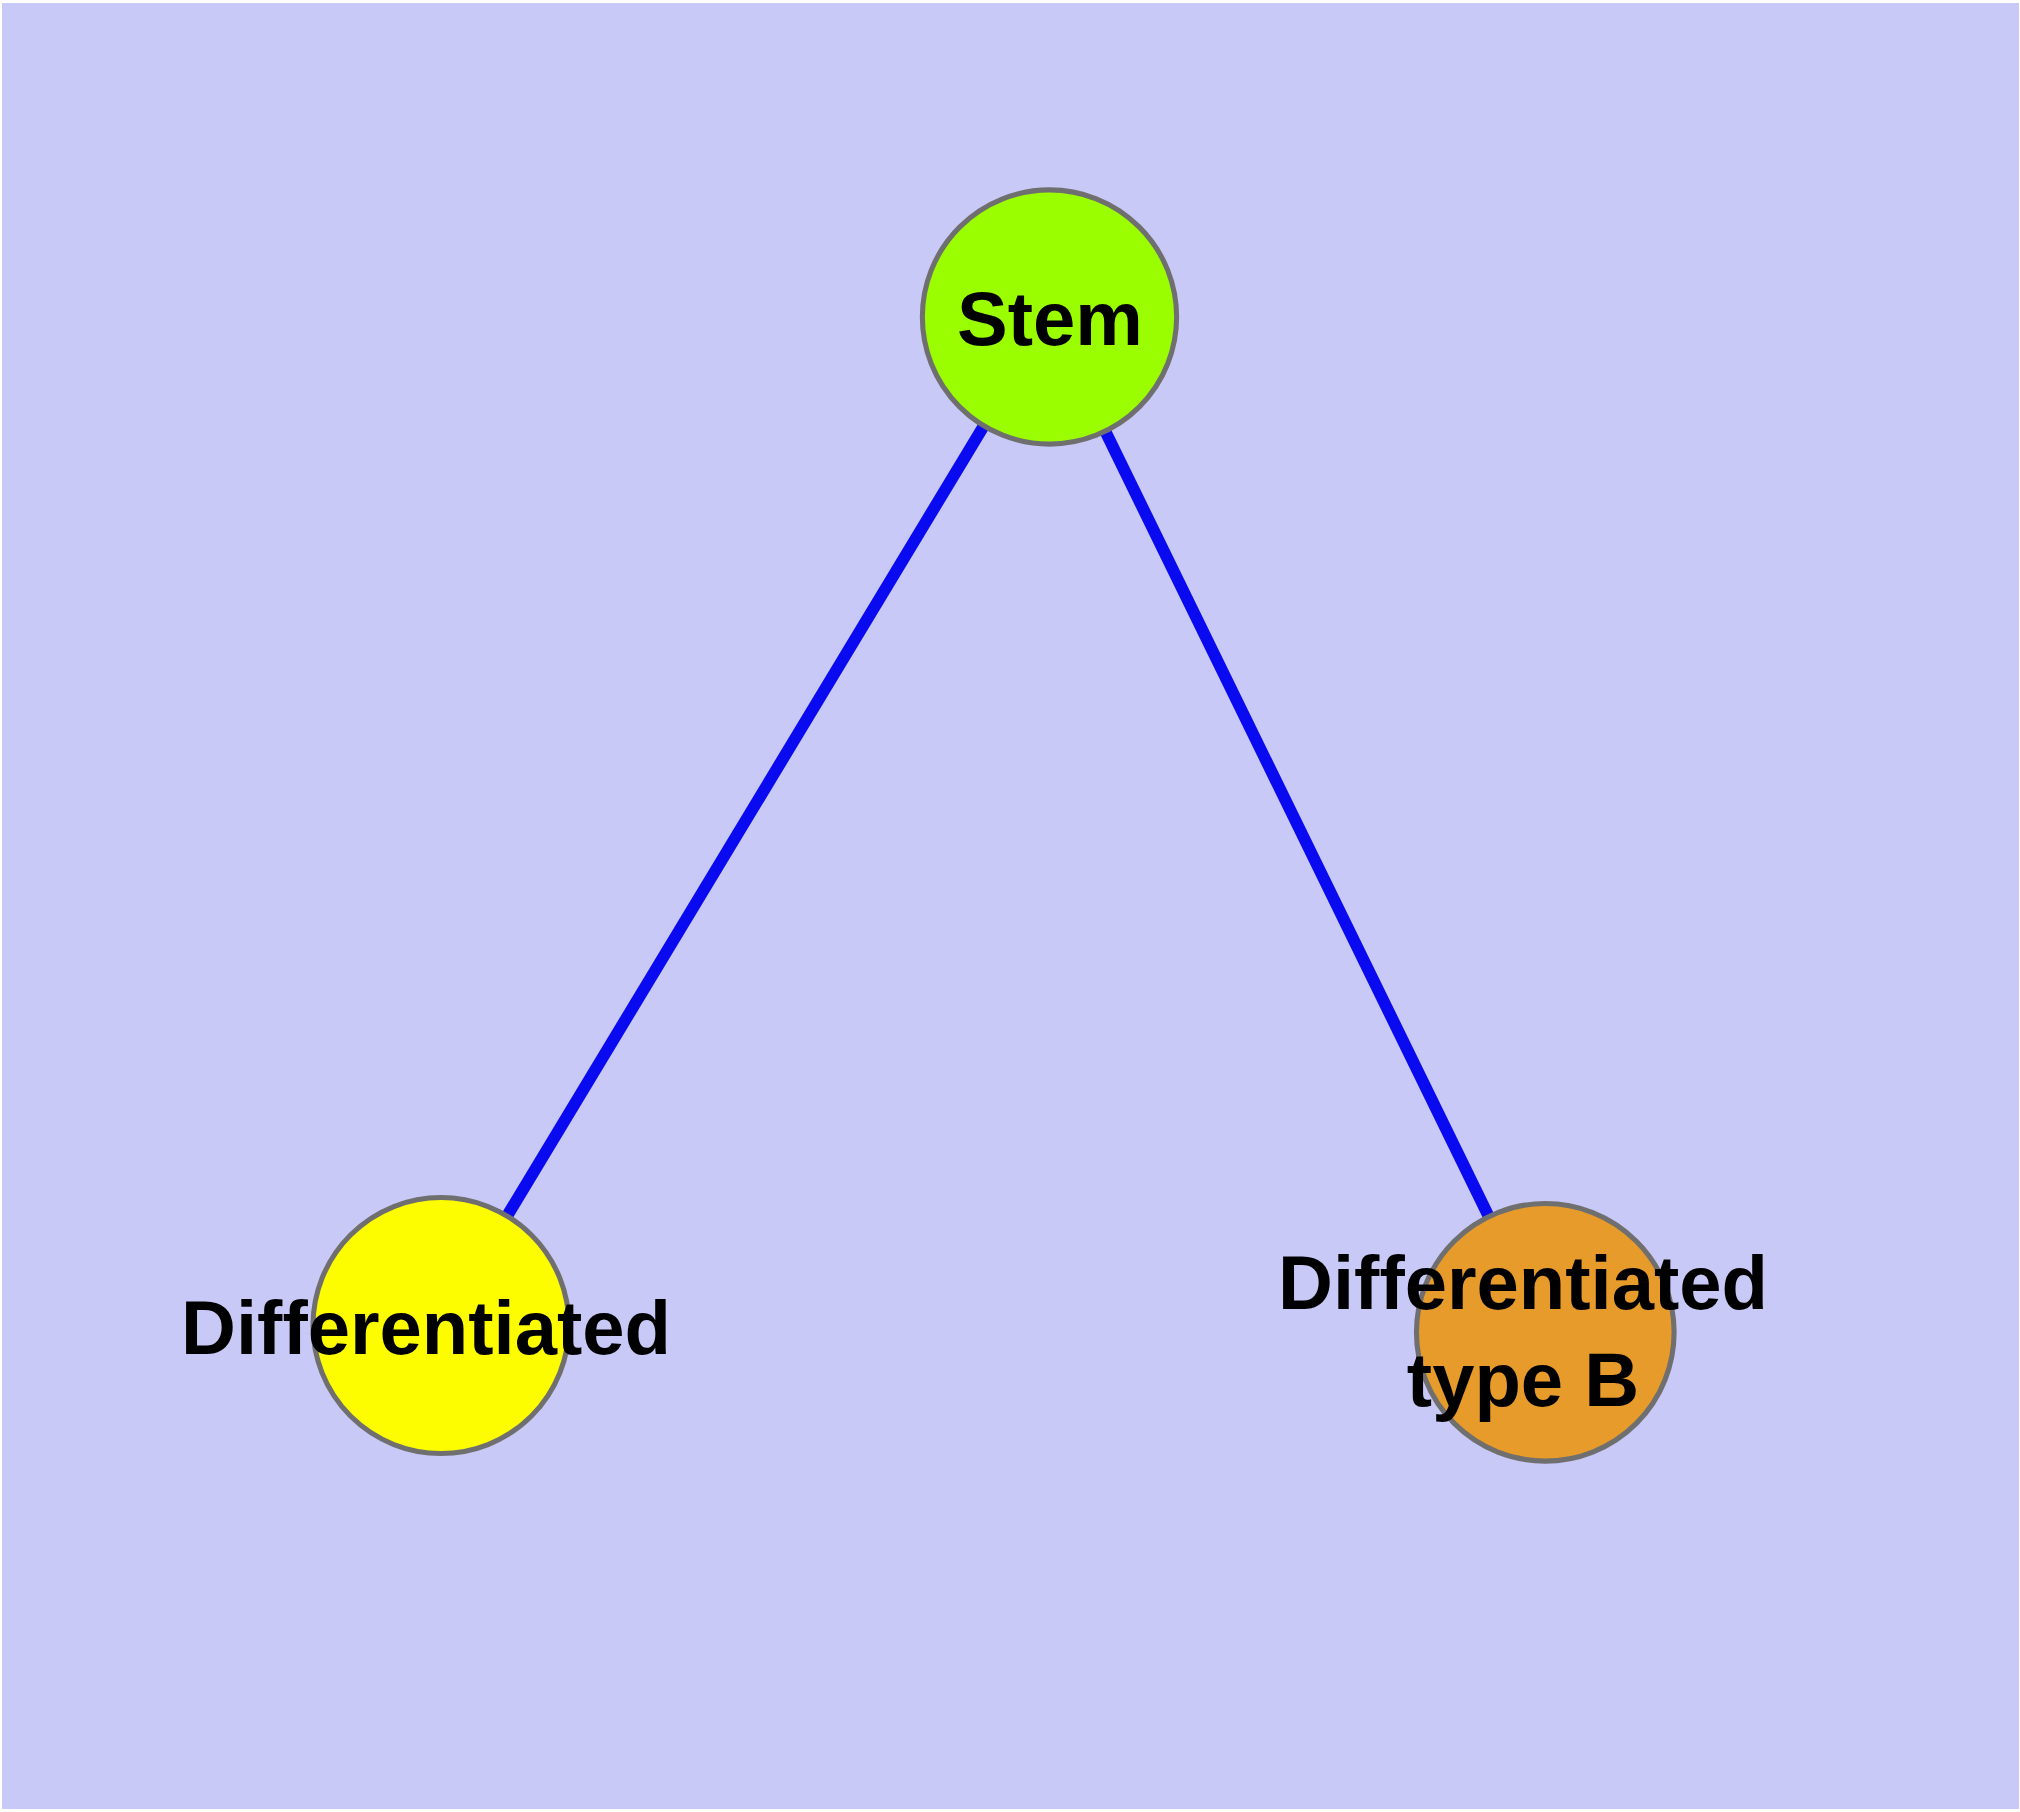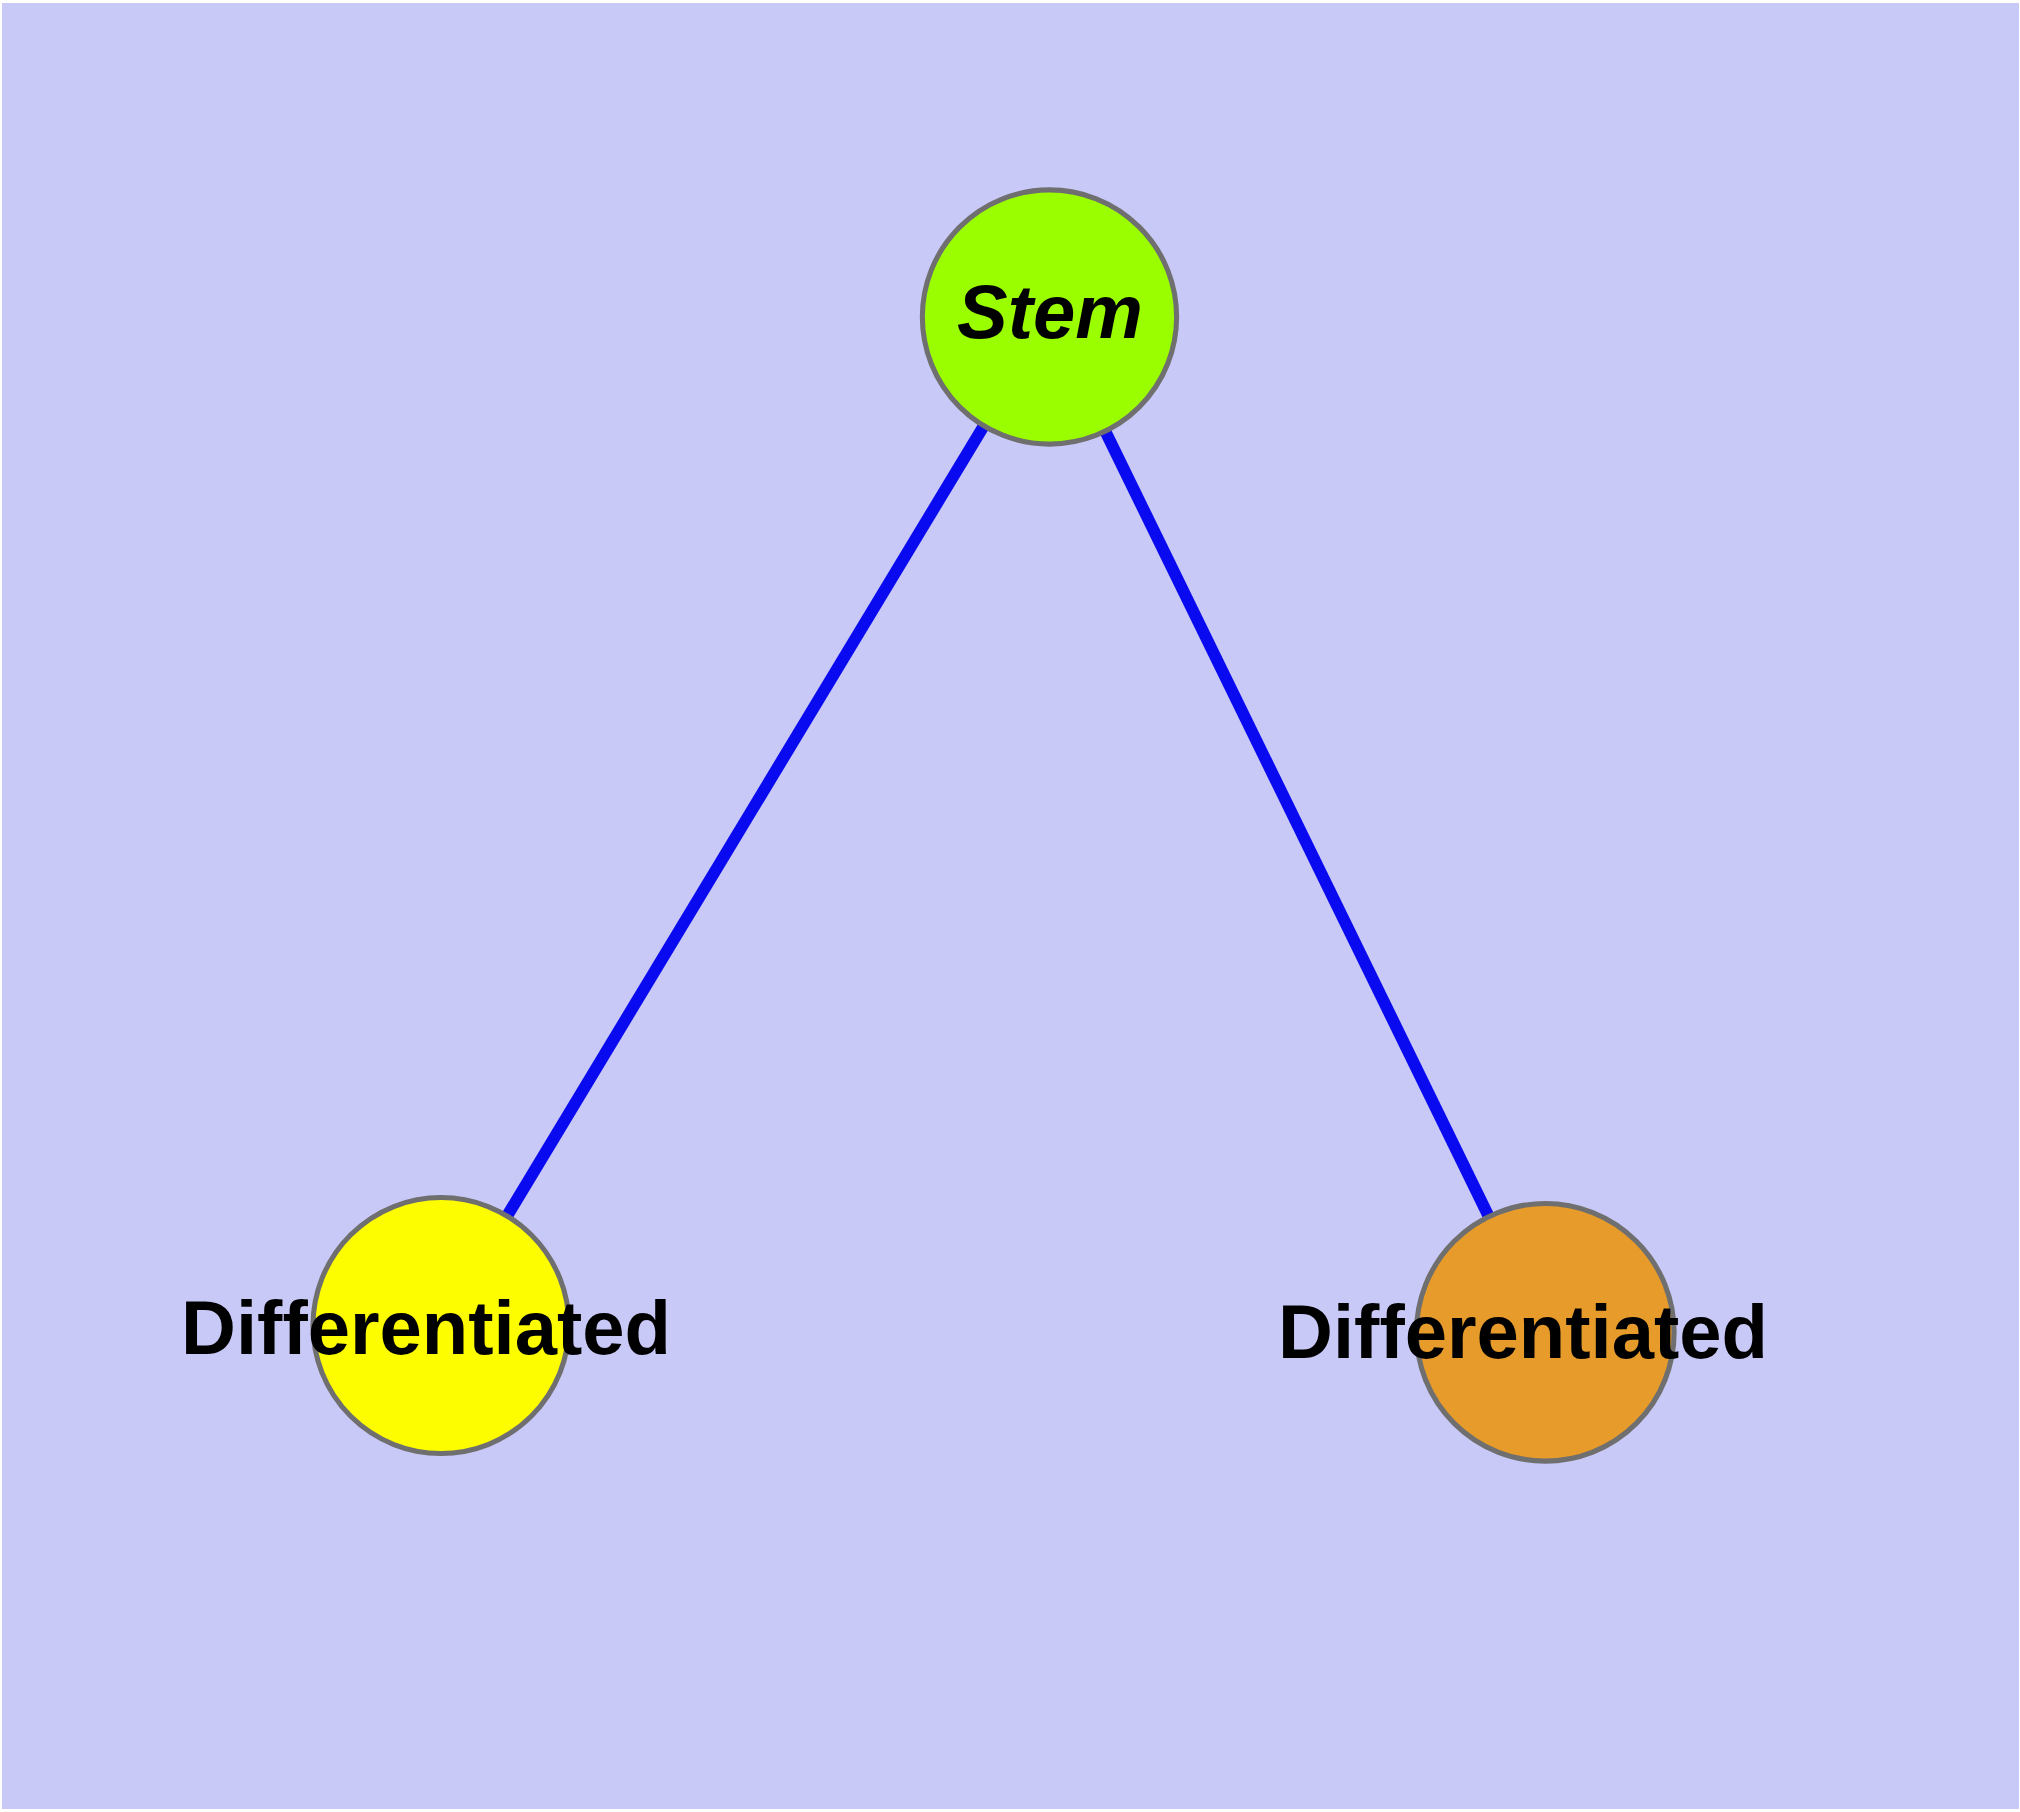--- a/index.html
+++ b/index.html
@@ -51,26 +51,27 @@
 
   <svg class="graph" viewBox="0 0 2384 2138">
     <line x1="1238" y1="374" x2="520" y2="1564" stroke-width="14" stroke="#0a0af0"></line>
     <line x1="1238" y1="374" x2="1823" y2="1572" stroke-width="14" stroke="#0a0af0"></line>
 
     <circle cx="1238" cy="374" r="150" stroke-width="6" fill="#9afe00" stroke="#6f6f6f"></circle>
     <circle cx="520" cy="1564" r="151" stroke-width="6" fill="#fdfd00" stroke="#6f6f6f"></circle>
     <circle cx="1823" cy="1572" r="152" stroke-width="6" fill="#e79b2a" stroke="#6f6f6f"></circle>
   </svg>
 
-  <div class="node-label" style="left:1050px; top:311px;font-style:italic;">
+  <div class="node-label" style="left:1050px; top:318px;">
     <span>Stem</span>
   </div>
 
   <div class="node-label" style="left:426px; top:1327px;">
     <div>Differentiated</div>
   </div>
 
   <div class="node-label" style="left:1523px; top:1331px;">
     <div>Differentiated</div>
+    <div>type B</div>
   </div>
 
 </div>
 
 
 </body></html>

